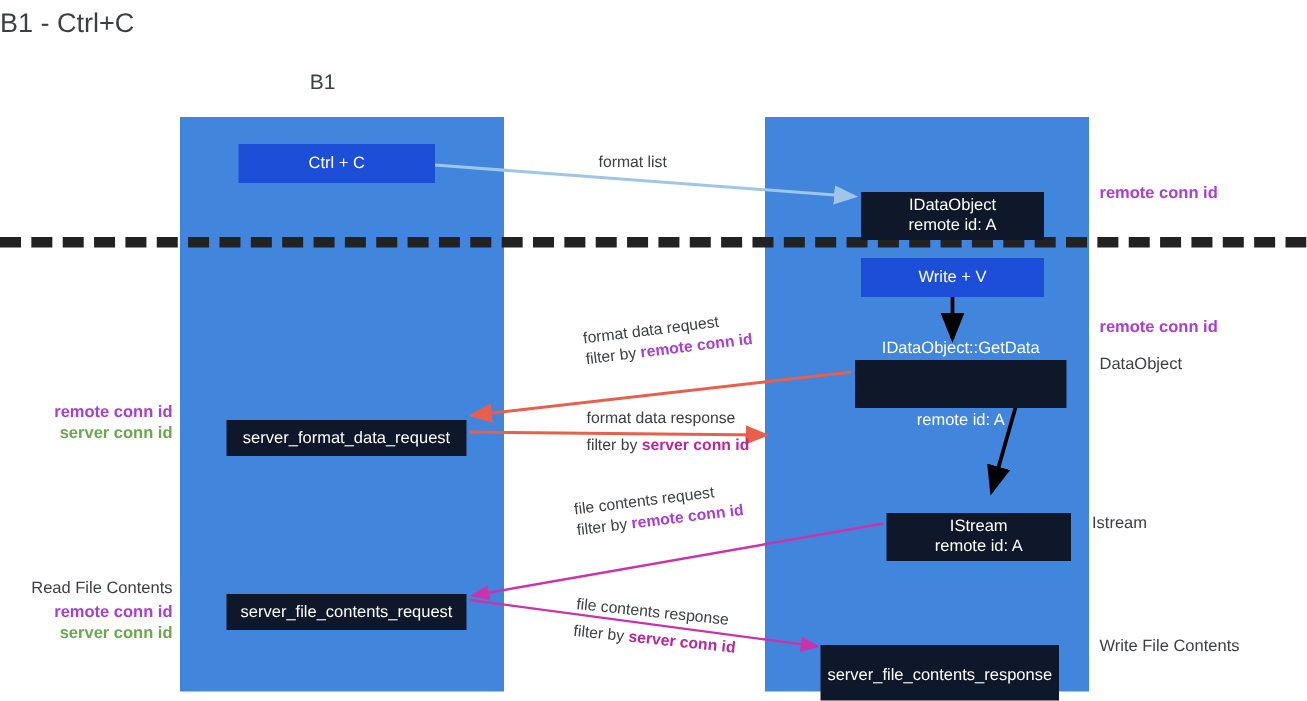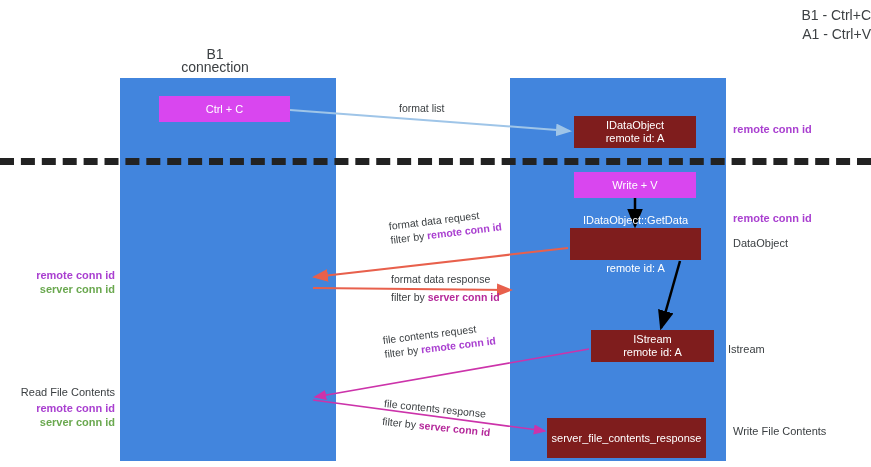--- a/index.html
+++ b/index.html
@@ -6,22 +6,22 @@
   body{
     width:871px;height:467px;position:relative;overflow:hidden;
     font-family:"Liberation Sans","DejaVu Sans",sans-serif;
     color:#3c4043;
   }
   .stage{position:absolute;left:0;top:0;width:871px;height:467px;}
   .abs{position:absolute;}
 
   
   #title{
-    left:0;top:6px;width:871px;text-align:right;
-    font-size:14px;line-height:19px;color:#3c4043;
+    left:0;top:6px;width:871px;text-align:left;
+    font-size:18px;line-height:19px;color:#3c4043;
   }
 
   
   .lane-head{font-size:14px;line-height:13px;text-align:center;color:#3c4043;}
   #head-b1{left:140px;top:48px;width:150px;}
   #head-a1{left:550px;top:48px;width:150px;}
 
   
   .lane{background:#4285dd;}
   #lane-b1{left:120px;top:78px;width:216px;height:383px;}
@@ -33,27 +33,27 @@
     border-top:7px dashed #222222;
   }
 
   
   .node{
     box-sizing:border-box;
     display:flex;flex-direction:column;align-items:center;justify-content:center;
     text-align:center;color:#ffffff;font-size:11px;line-height:13px;
     padding:3px 4px;
   }
-  .node.green{background:#d946ef;}
-  .node.orange{background:#7f1d1d;}
+  .node.green{background:#1d4ed8;}
+  .node.orange{background:#0f172a;margin-top:12px;}
 
   #n-ctrlc{left:159px;top:96px;width:131px;height:26px;}
   #n-idataobject{left:574px;top:116px;width:122px;height:32px;}
   #n-ctrlv{left:574px;top:172px;width:122px;height:26px;}
-  #n-getdata{left:570px;top:228px;width:131px;height:32px;gap:35px;}
+  #n-getdata{left:570px;top:228px;width:141px;height:32px;gap:35px;}
   #n-istream{left:591px;top:330px;width:123px;height:32px;}
   #n-sfdreq{left:151px;top:268px;width:160px;height:24px;}
   #n-sfdres{left:514px;top:278px;width:159px;height:24px;}
   #n-sfcreq{left:151px;top:384px;width:160px;height:24px;}
   #n-sfcres{left:547px;top:418px;width:159px;height:40px;}
 
   
   .ann{font-size:11px;line-height:14px;}
   .ann .purple{color:#a93fd0;font-weight:bold;}
   .ann .green{color:#6aa84f;font-weight:bold;}
@@ -82,26 +82,24 @@
 
   svg.wires{position:absolute;left:0;top:0;width:871px;height:467px;overflow:visible;}
 </style>
 </head>
 <body>
 
 <div class="stage">
 
   <div class="abs" id="title">
     <div>B1 - Ctrl+C</div>
-    <div>A1 - Ctrl+V</div>
   </div>
 
   <div class="abs lane-head" id="head-b1">
     <div>B1</div>
-    <div>connection</div>
   </div>
   <div class="abs lane-head" id="head-a1">
   </div>
 
   <div class="abs lane" id="lane-b1"></div>
   <div class="abs lane" id="lane-a1"></div>
 
   <svg class="wires">
     <defs>
       <marker id="ah-blue" markerWidth="9" markerHeight="9" refX="7" refY="3.2" orient="auto">
@@ -151,22 +149,28 @@
   <div class="abs node orange" id="n-getdata">
     <span>IDataObject::GetData</span>
     <span>remote id: A</span>
   </div>
 
   <div class="abs node orange" id="n-istream">
     <span>IStream</span>
     <span>remote id: A</span>
   </div>
 
-
-
+  <div class="abs node orange" id="n-sfdreq">
+    <span>server_format_data_request</span>
+  </div>
+
+
+  <div class="abs node orange" id="n-sfcreq">
+    <span>server_file_contents_request</span>
+  </div>
 
   <div class="abs node orange" id="n-sfcres">
     <span>server_file_contents_response</span>
   </div>
 
   <div class="abs flab" id="f-formatlist">
     <span>format list</span>
   </div>
 
   <div class="abs flab" id="f-fdreq">

